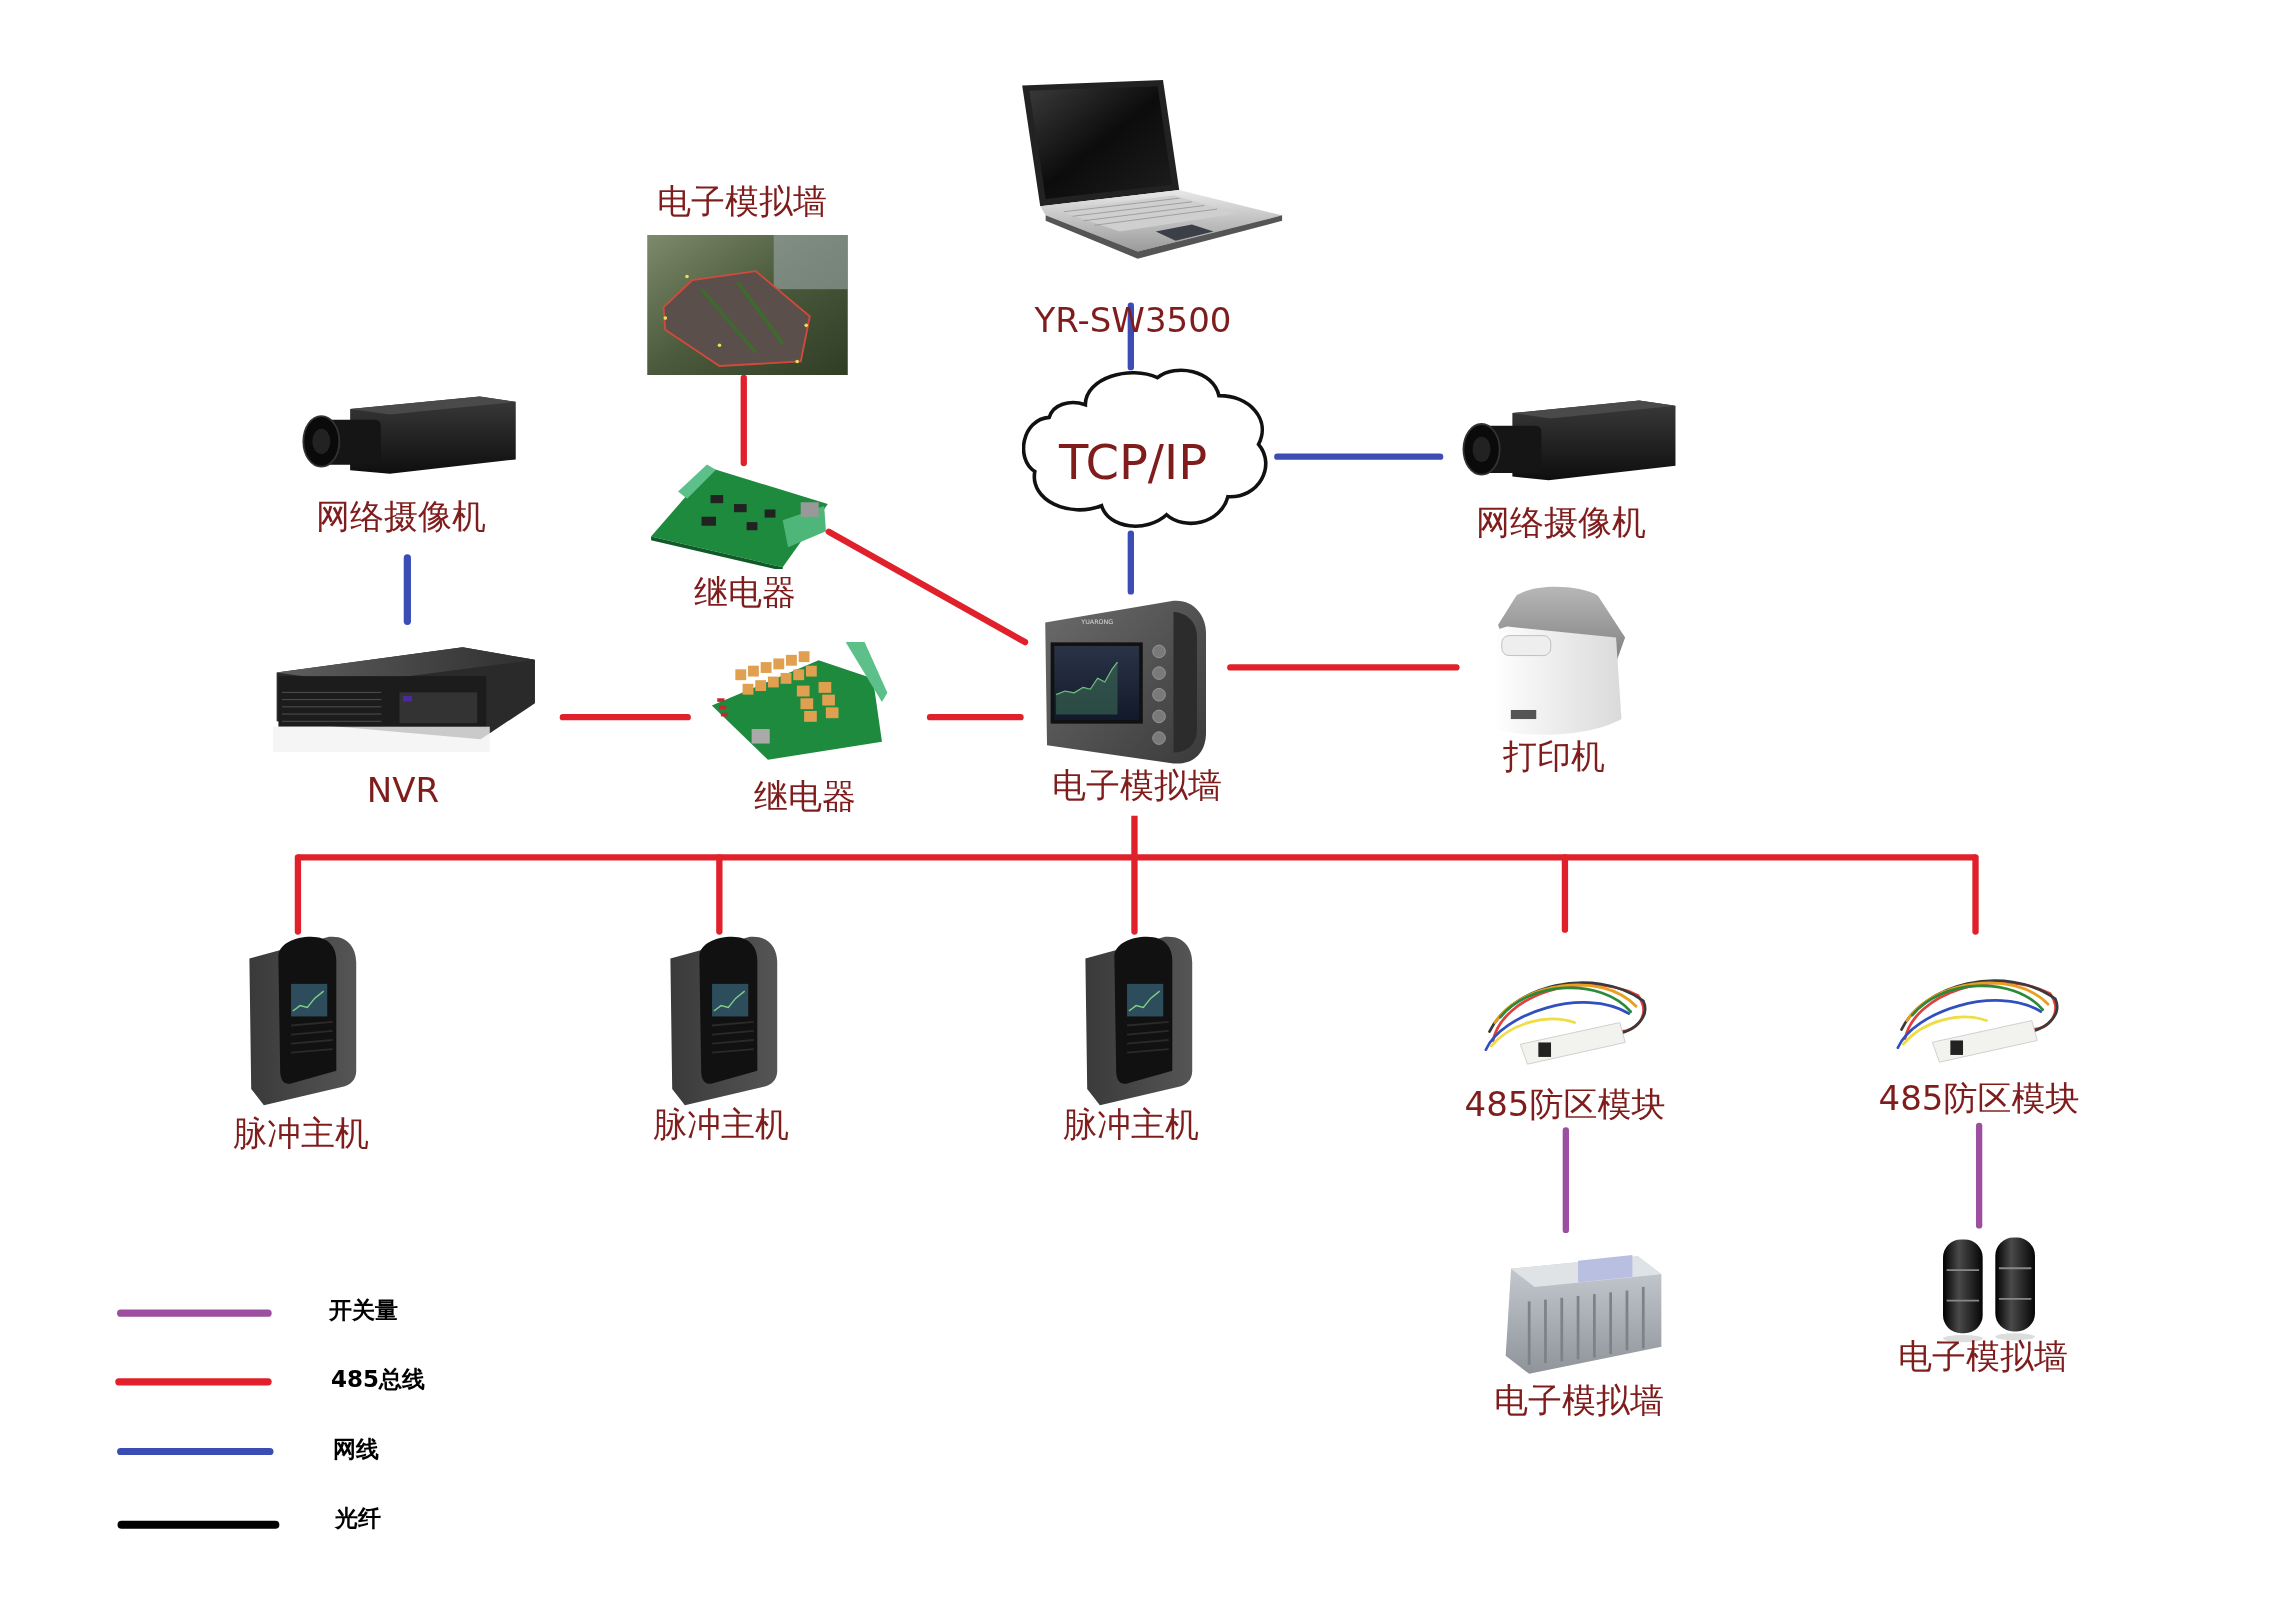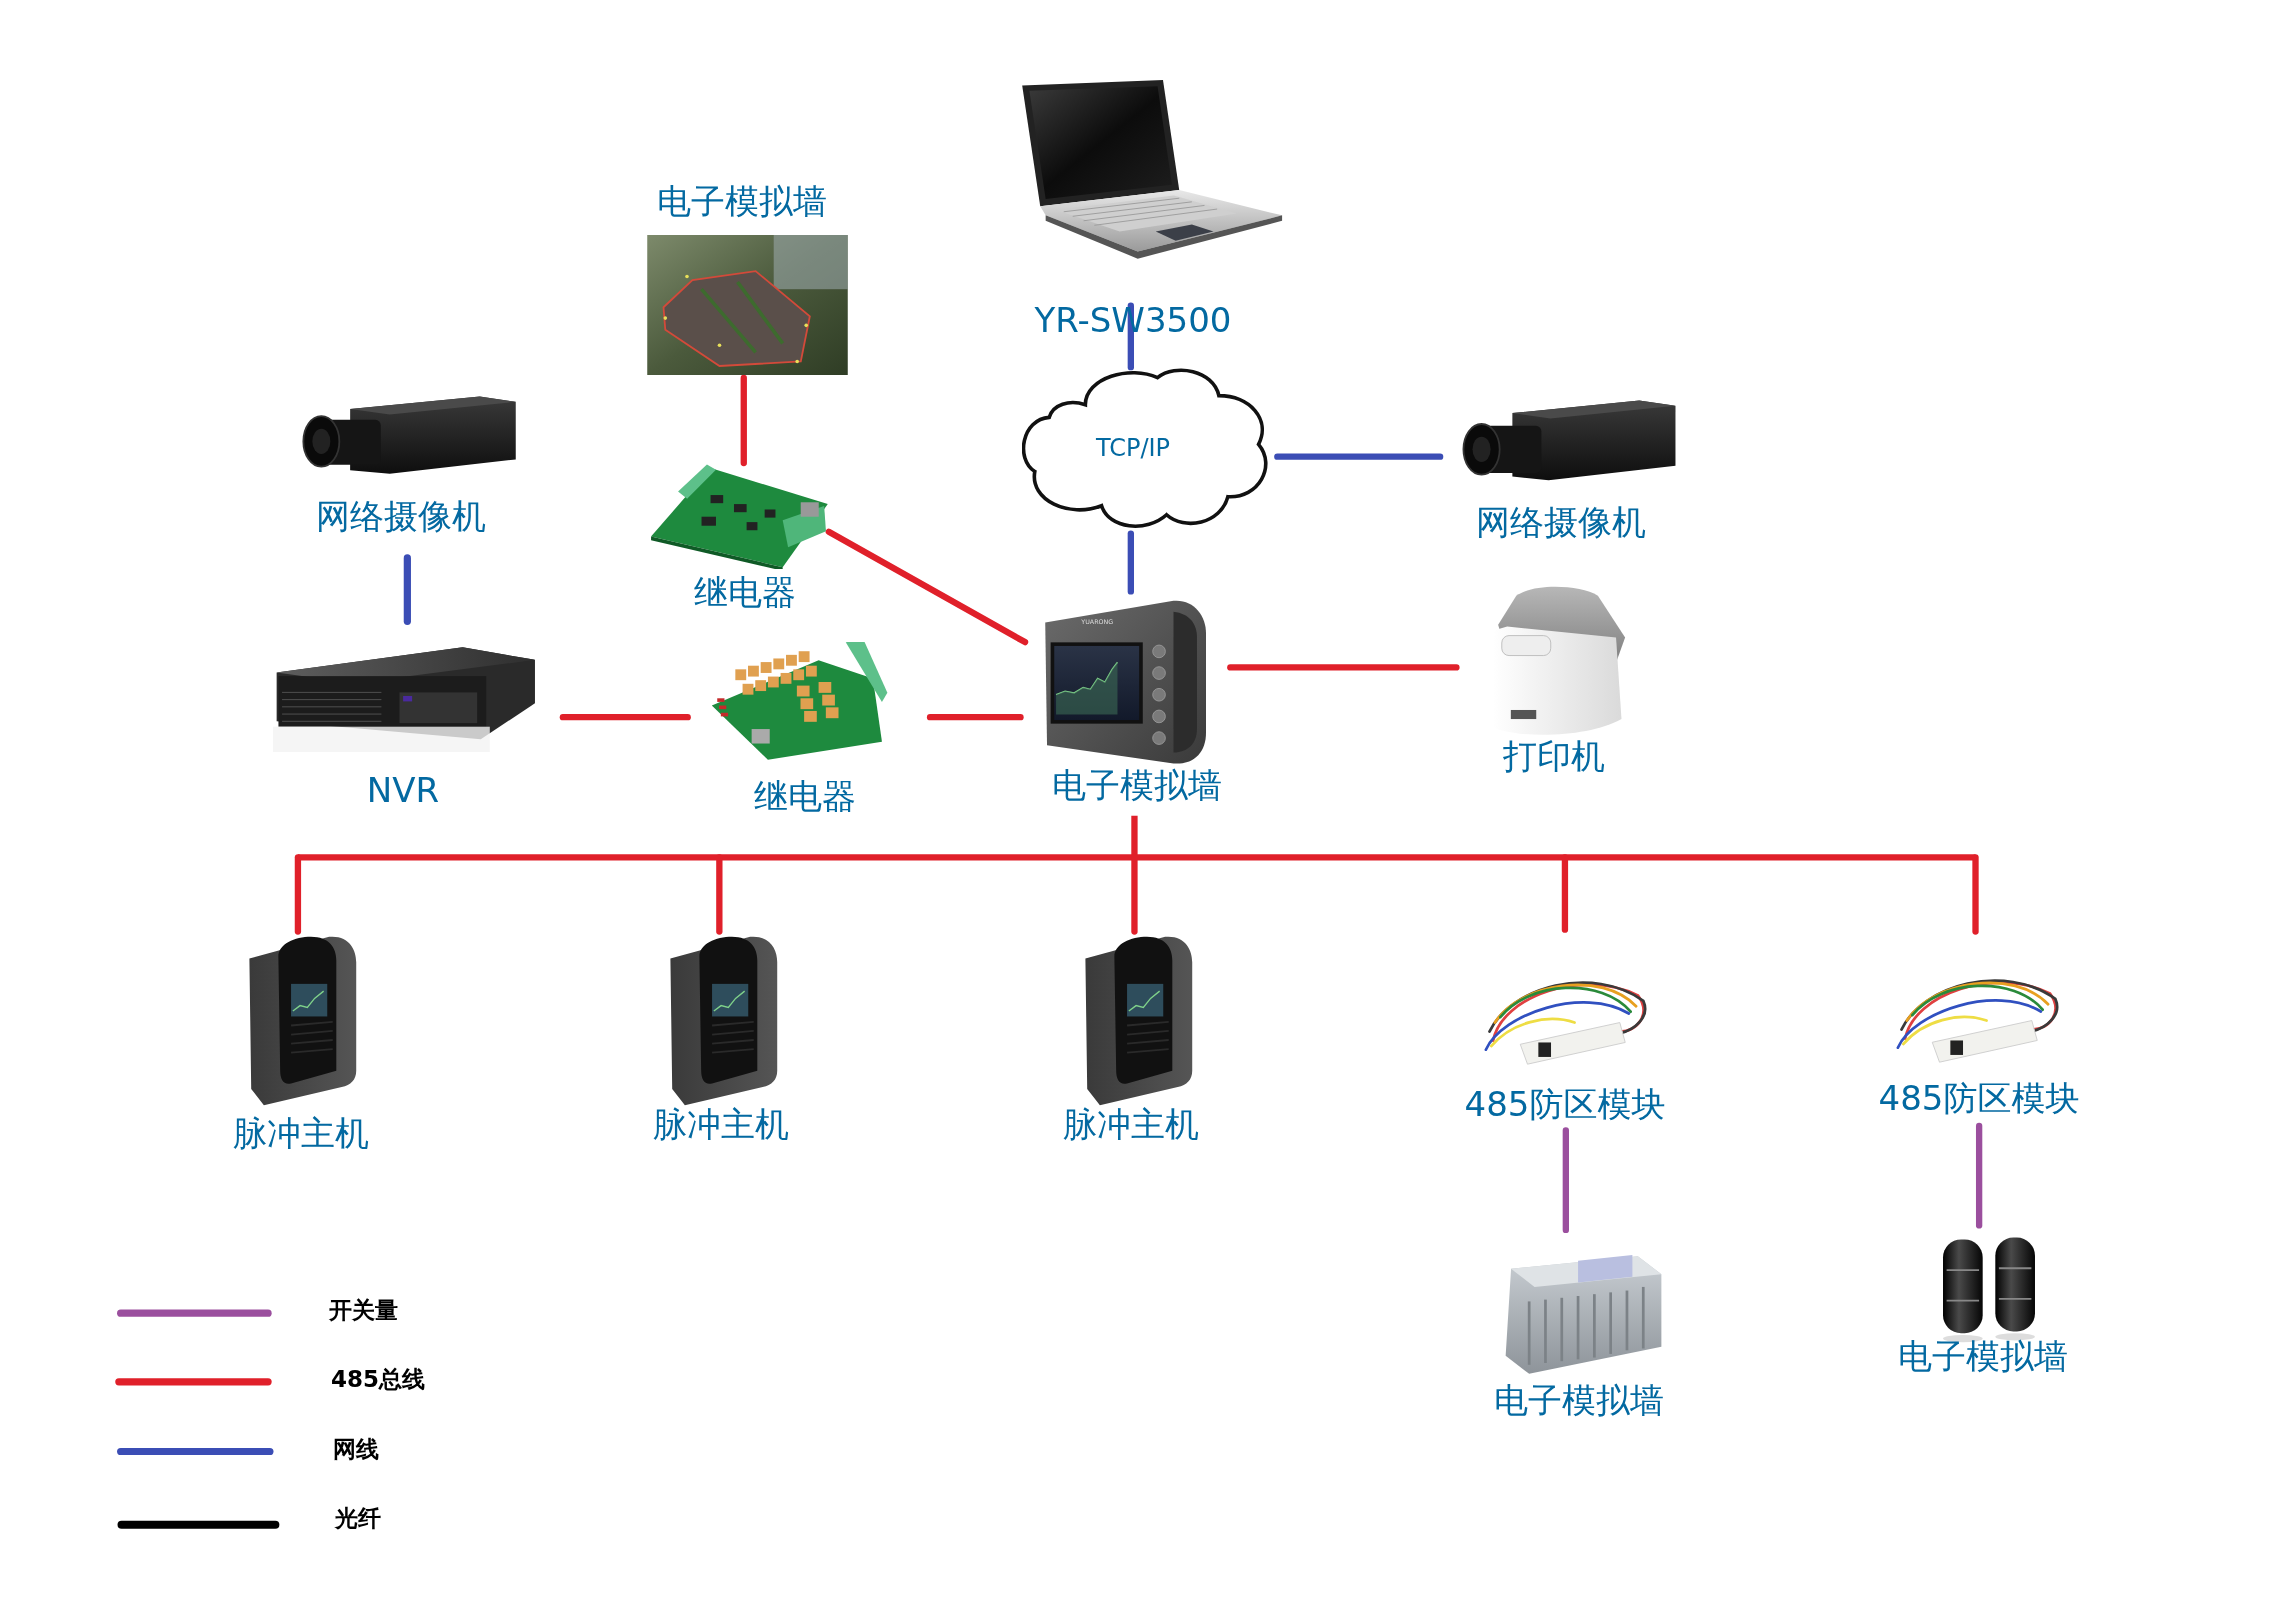--- a/index.html
+++ b/index.html
@@ -1,17 +1,17 @@
 <!DOCTYPE html>
 <html style="font-size:14.5px"><head>
 <meta charset="utf-8">
 <style>
   html, body { margin: 0; padding: 0; background: #ffffff; }
   body { width: 2287px; height: 1617px; position: relative; overflow: hidden; font-family: "DejaVu Sans", "Liberation Sans", sans-serif; }
-  .label { position: absolute; color: #0369a1; font-size: 34px; white-space: nowrap; transform: translateX(-50%); letter-spacing: 0px; }
+  .label { position: absolute; color: #7f1d1d; font-size: 34px; white-space: nowrap; transform: translateX(-50%); letter-spacing: 0px; }
   .legend-label { position: absolute; color: #000; font-size: 23px; font-weight: bold; white-space: nowrap; }
   svg.wires { position: absolute; left: 0; top: 0; }
   .device { position: absolute; }
 </style>
 </head>
 <body>
 
 <svg class="wires" width="2287" height="1617" viewBox="0 0 2528 1788">
 
   <line x1="1250" y1="338" x2="1250" y2="406" stroke-width="7" stroke-linecap="round" stroke="#3b4db5"></line>
@@ -65,21 +65,21 @@
       <line x1="82" y1="161" x2="218" y2="143"></line>
   </g>
   <polygon points="150,168 190,160 214,168 172,178" fill="#3b3f48"></polygon>
   <polygon points="28,150 130,190 290,150 290,156 130,198 28,156" fill="#555"></polygon>
 </svg>
 <div class="label" style="left:1133px; top:268px;margin-top:32px;">YR-SW3500</div>
 
 <svg class="device" style="left:1022px; top:365px;" width="253" height="166" viewBox="0 0 280 184">
   <path d="M70,44 C70,14 120,0 150,14 C170,-2 212,6 218,34 C252,34 276,60 262,88 C282,112 262,148 228,146 C220,176 180,184 160,166 C138,186 96,182 88,156 C52,170 8,150 14,118 C-8,104 0,60 30,58 C34,44 52,38 70,44 Z" fill="#fff" stroke="#111" stroke-width="4"></path>
 </svg>
-<div class="label" style="left:1133px; top:434px; font-size:24px;">TCP/IP</div>
+<div class="label" style="left:1133px; top:434px; font-size:48px;">TCP/IP</div>
 
 <svg class="device" style="left:1458px; top:393px;" width="222" height="100" viewBox="0 0 245 110">
   <defs>
     <linearGradient id="camBodyR" x1="0" y1="0" x2="0" y2="1">
       <stop offset="0" stop-color="#3a3a3a"></stop>
         <stop offset="1" stop-color="#0e0e0e"></stop>
     </linearGradient>
   </defs>
   <polygon points="60,22 200,8 240,14 240,80 100,96 60,92" fill="url(#camBodyR)"></polygon>
   <polygon points="60,22 200,8 240,14 102,28" fill="#4a4a4a"></polygon>

